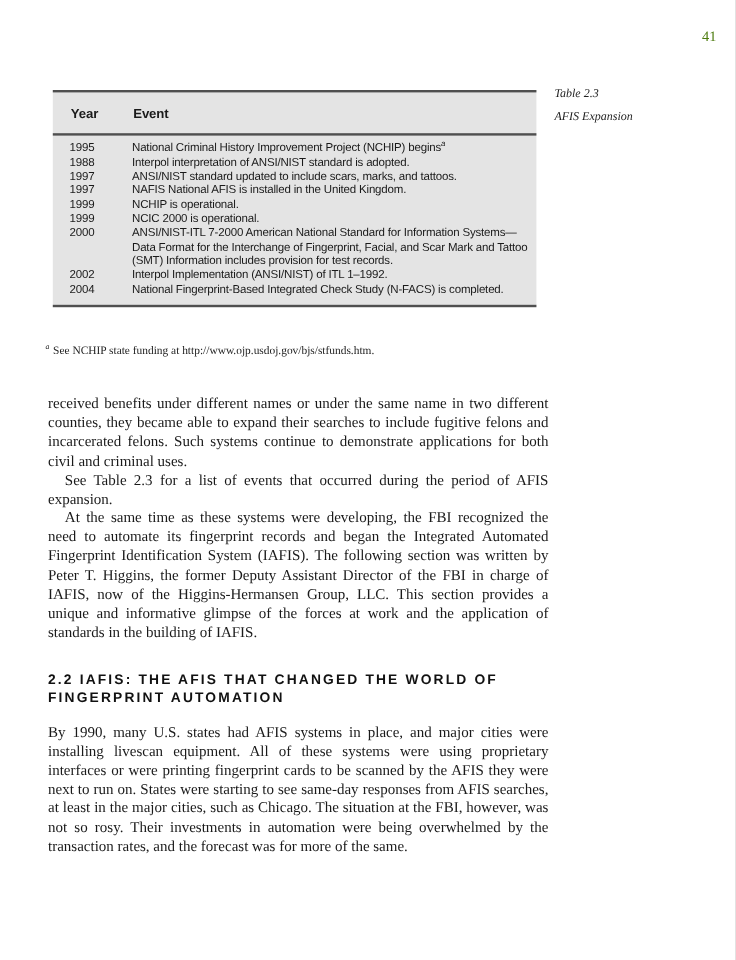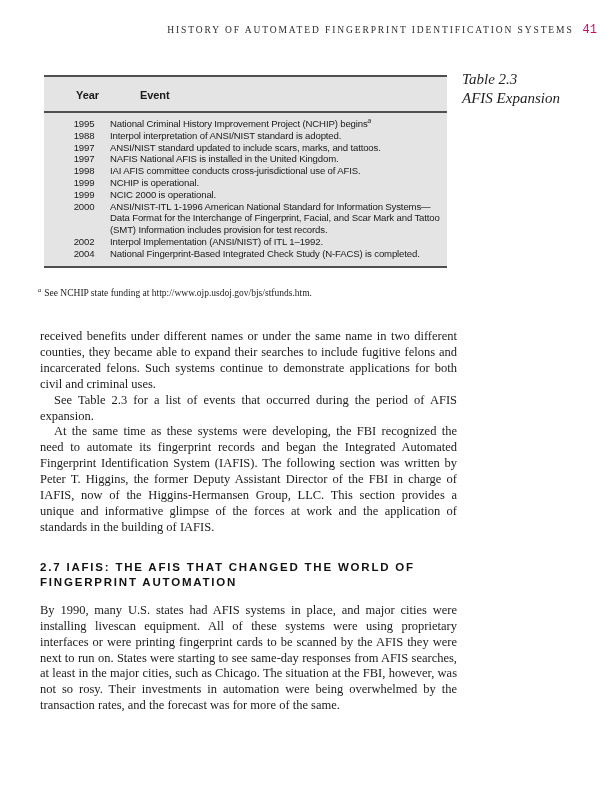--- a/index.html
+++ b/index.html
@@ -22,50 +22,50 @@
   
   .running-head{
     position:absolute;top:23px;right:16px;
     display:flex;align-items:baseline;gap:9px;
     white-space:nowrap;
   }
   .running-head .head-title{
     font-size:9.5px;letter-spacing:1.9px;color:#2b2b2b;
   }
   .running-head .page-number{
-    font-size:12px;color:#be185d;font-family:Liberation Mono, monospace;
+    font-size:12px;color:#4d7c0f;
   }
   
   .table-wrap{
     position:absolute;left:44px;top:75px;width:403px;
   }
   .afis-table{
     background:var(--table-background,#e4e4e4);
     border-top:2px solid var(--table-rule,#4f4f4f);
     border-bottom:2px solid var(--table-rule,#4f4f4f);
     font-family:"Liberation Sans", sans-serif;
     color:#1a1a1a;
   }
   .thead{
     display:grid;grid-template-columns:52px 1fr;
-    padding:12px 4px 10px 32px;
+    padding:12px 4px 10px 15px;
     border-bottom:2px solid var(--table-rule,#4f4f4f);
-    font-weight:bold;font-size:11px;letter-spacing:-0.1px;gap:12px;
+    font-weight:bold;font-size:11px;letter-spacing:-0.1px;
   }
   .tbody{
     padding:5px 4px 6px 14px;
     font-size:9.6px;letter-spacing:-0.15px;line-height:11.8px;
   }
   .trow{display:grid;grid-template-columns:52px 1fr;}
-  .cell-year{white-space:nowrap;text-align:center;}
+  .cell-year{white-space:nowrap;}
   .cell-event sup{font-size:6.5px;font-style:italic;line-height:0;}
   
   .table-caption{
     position:absolute;left:462px;top:70px;
-    font-style:italic;font-size:15px;line-height:18.5px;color:#1f1f1f;
+    font-style:italic;font-size:10px;line-height:18.5px;color:#1f1f1f;
   }
   
   .footnote{
     position:absolute;left:38px;top:288px;width:410px;
     font-size:9.5px;color:#222;
   }
   .footnote sup{font-size:6.5px;font-style:italic;margin-right:3px;line-height:0;}
   
   .body-text{
     position:absolute;left:40px;top:329px;width:417px;
@@ -80,21 +80,20 @@
     line-height:15px;color:#111;
     margin:24px 0 13px 0;text-align:left;
   }
 </style>
 </head>
 <body>
 
 <div class="page">
 
   <div class="running-head">
-    <span class="head-title">HISTORY OF AUTOMATED FINGERPRINT IDENTIFICATION SYSTEMS</span>
     <span class="page-number">41</span>
   </div>
 
   <div class="table-wrap">
     <div class="afis-table">
       <div class="thead">
         <span>Year</span>
         <span>Event</span>
       </div>
       <div class="tbody">
@@ -108,34 +107,30 @@
           </div>
           <div class="trow">
             <span class="cell-year">1997</span>
             <span class="cell-event">ANSI/NIST standard updated to include scars, marks, and tattoos.</span>
           </div>
           <div class="trow">
             <span class="cell-year">1997</span>
             <span class="cell-event">NAFIS National AFIS is installed in the United Kingdom.</span>
           </div>
           <div class="trow">
-            <span class="cell-year">1998</span>
-            <span class="cell-event">IAI AFIS committee conducts cross-jurisdictional use of AFIS.</span>
-          </div>
-          <div class="trow">
             <span class="cell-year">1999</span>
             <span class="cell-event">NCHIP is operational.</span>
           </div>
           <div class="trow">
             <span class="cell-year">1999</span>
             <span class="cell-event">NCIC 2000 is operational.</span>
           </div>
           <div class="trow">
             <span class="cell-year">2000</span>
-            <span class="cell-event">ANSI/NIST-ITL 1-1996 American National Standard for Information Systems—Data Format for the Interchange of Fingerprint, Facial, and Scar Mark and Tattoo (SMT) Information includes provision for test records.</span>
+            <span class="cell-event">ANSI/NIST-ITL 7-2000 American National Standard for Information Systems—Data Format for the Interchange of Fingerprint, Facial, and Scar Mark and Tattoo (SMT) Information includes provision for test records.</span>
           </div>
           <div class="trow">
             <span class="cell-year">2002</span>
             <span class="cell-event">Interpol Implementation (ANSI/NIST) of ITL 1–1992.</span>
           </div>
           <div class="trow">
             <span class="cell-year">2004</span>
             <span class="cell-event">National Fingerprint-Based Integrated Check Study (N-FACS) is completed.</span>
           </div>
         </div>
@@ -148,17 +143,17 @@
   </div>
 
   <div class="footnote">
     <sup>a</sup><span>See NCHIP state funding at http://www.ojp.usdoj.gov/bjs/stfunds.htm.</span>
   </div>
 
   <div class="body-text">
       <p class="para">received benefits under different names or under the same name in two different counties, they became able to expand their searches to include fugitive felons and incarcerated felons. Such systems continue to demonstrate applications for both civil and criminal uses.</p>
       <p class="para indent">See Table 2.3 for a list of events that occurred during the period of AFIS expansion.</p>
       <p class="para indent">At the same time as these systems were developing, the FBI recognized the need to automate its fingerprint records and began the Integrated Automated Fingerprint Identification System (IAFIS). The following section was written by Peter T. Higgins, the former Deputy Assistant Director of the FBI in charge of IAFIS, now of the Higgins-Hermansen Group, LLC. This section provides a unique and informative glimpse of the forces at work and the application of standards in the building of IAFIS.</p>
-      <h2 class="section-heading">2.7 IAFIS: THE AFIS THAT CHANGED THE WORLD OF FINGERPRINT AUTOMATION</h2>
+      <h2 class="section-heading">2.2 IAFIS: THE AFIS THAT CHANGED THE WORLD OF FINGERPRINT AUTOMATION</h2>
       <p class="para">By 1990, many U.S. states had AFIS systems in place, and major cities were installing livescan equipment. All of these systems were using proprietary interfaces or were printing fingerprint cards to be scanned by the AFIS they were next to run on. States were starting to see same-day responses from AFIS searches, at least in the major cities, such as Chicago. The situation at the FBI, however, was not so rosy. Their investments in automation were being overwhelmed by the transaction rates, and the forecast was for more of the same.</p>
     </div>
 
 </div>
 
 </body></html>

